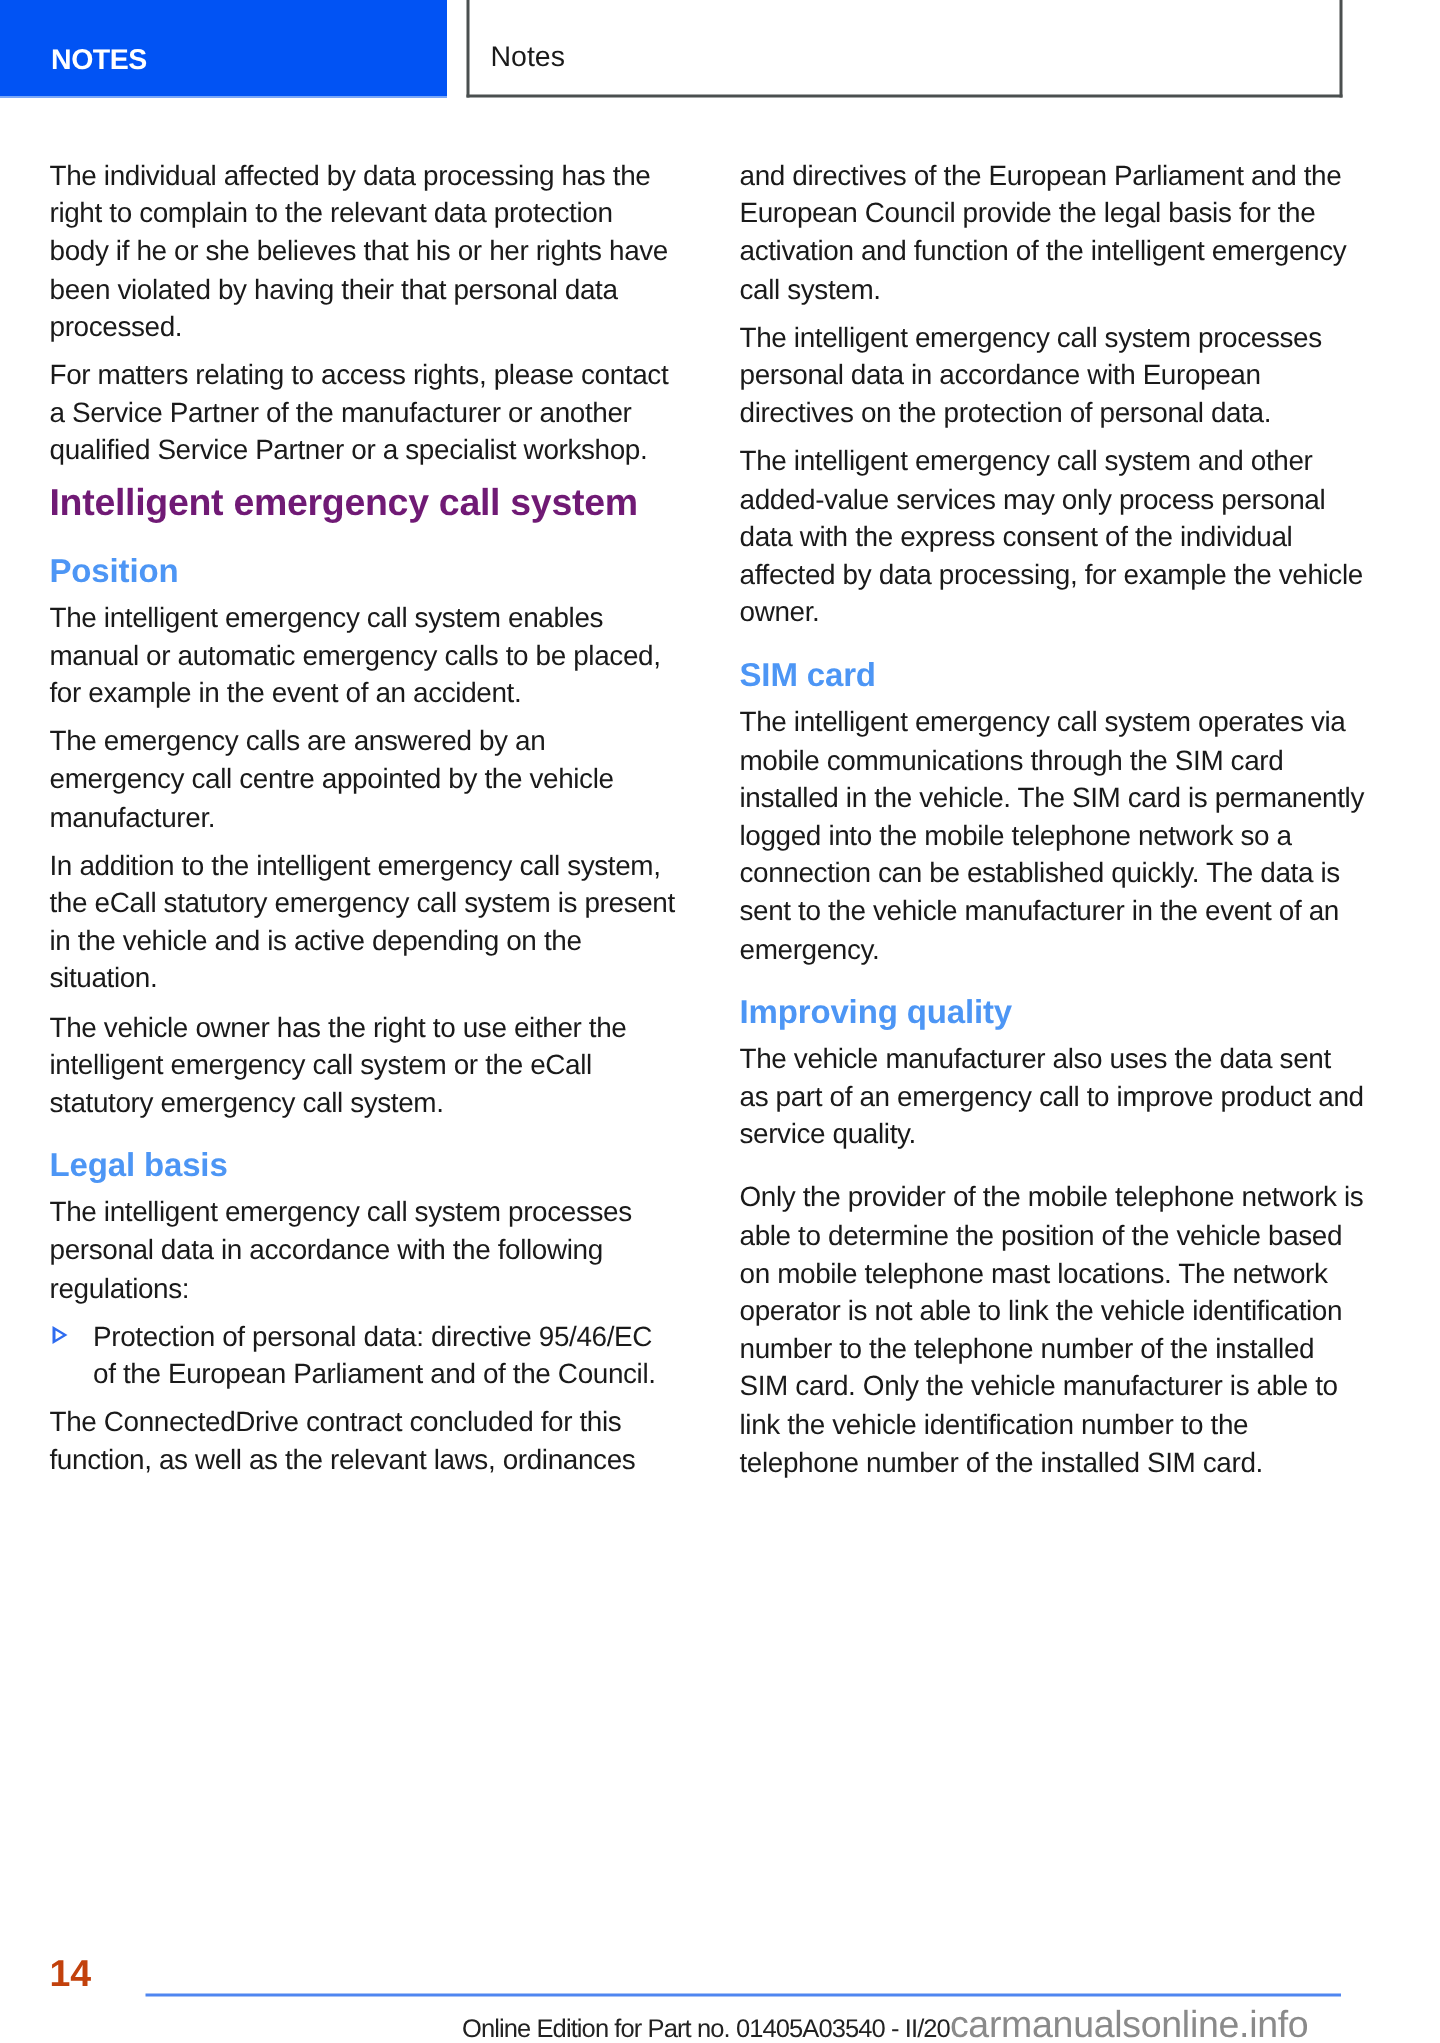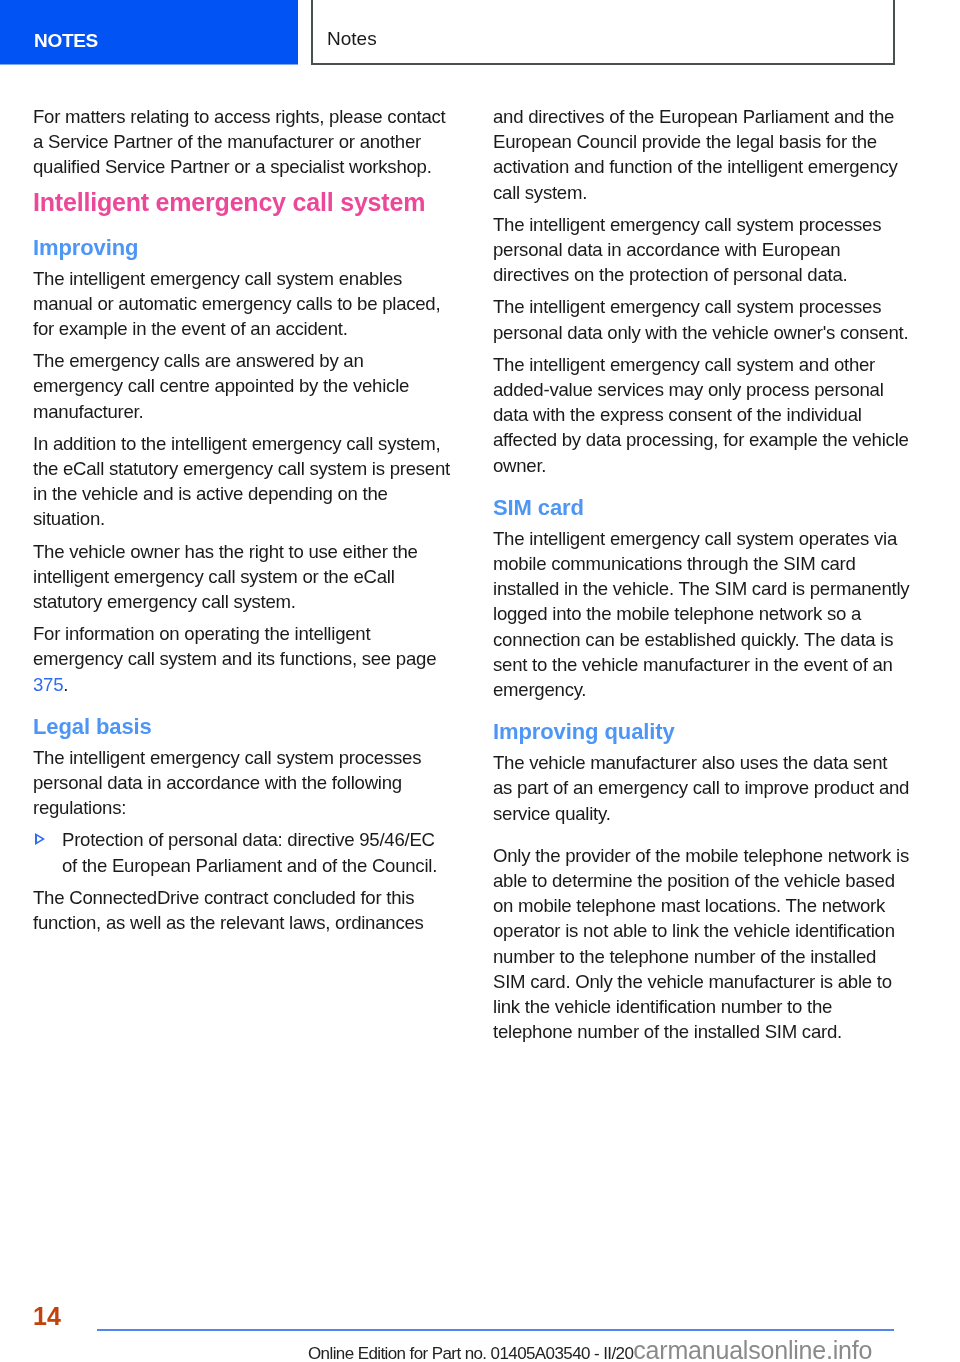--- a/index.html
+++ b/index.html
@@ -21,21 +21,21 @@
   .header-box span {
     position: absolute; left: 14px; top: 30px; font-size: 19px; color: #1a1a1a;
   }
 
   .col { position: absolute; top: 104px; width: 418px; font-size: 18.6px; line-height: 25.2px; letter-spacing: -0.25px; }
   .col.left { left: 33px; }
   .col.right { left: 480px; margin-left: 13px; }
 
   p.body { margin-bottom: 7px; }
   h1.sec {
-    color: #ec4899; font-size: 25px; line-height: 30px; font-weight: bold;
+    color: #701a75; font-size: 25px; line-height: 30px; font-weight: bold;
     margin-top: 3px; margin-bottom: 18px; letter-spacing: -0.2px;
   }
   h2.sub {
     color: #4d96f5; font-size: 22px; line-height: 26px; font-weight: bold;
     margin-top: 0; margin-bottom: 5px; letter-spacing: -0.1px;
   }
   .gap { height: 10px; }
   .link { color: #2f6cf0; }
 
   ul.tri { list-style: none; margin-bottom: 7px; }
@@ -67,47 +67,46 @@
 <body>
 
 <div class="header-tab">
   <span>NOTES</span>
 </div>
 <div class="header-box">
   <span>Notes</span>
 </div>
 
 <div class="col left">
+  <p class="body">The individual affected by data processing has the right to complain to the relevant data protection body if he or she believes that his or her rights have been violated by having their that personal data processed.</p>
   <p class="body">For matters relating to access rights, please contact a Service Partner of the manufacturer or another qualified Service Partner or a specialist workshop.</p>
 
   <h1 class="sec">Intelligent emergency call system</h1>
 
-  <h2 class="sub">Improving</h2>
+  <h2 class="sub">Position</h2>
   <p class="body">The intelligent emergency call system enables manual or automatic emergency calls to be placed, for example in the event of an accident.</p>
   <p class="body">The emergency calls are answered by an emergency call centre appointed by the vehicle manufacturer.</p>
   <p class="body">In addition to the intelligent emergency call system, the eCall statutory emergency call system is present in the vehicle and is active depending on the situation.</p>
   <p class="body">The vehicle owner has the right to use either the intelligent emergency call system or the eCall statutory emergency call system.</p>
-  <p class="body"><span>For information on operating the intelligent emergency call system and its functions, see page </span><span class="link">375</span><span>.</span></p>
 
   <div class="gap"></div>
   <h2 class="sub">Legal basis</h2>
   <p class="body">The intelligent emergency call system processes personal data in accordance with the following regulations:</p>
   <ul class="tri">
     <li>
       <span class="bullet"></span>
       <span>Protection of personal data: directive 95/46/EC of the European Parliament and of the Council.</span>
     </li>
   </ul>
   <p class="body">The ConnectedDrive contract concluded for this function, as well as the relevant laws, ordinances</p>
 </div>
 
 <div class="col right">
   <p class="body">and directives of the European Parliament and the European Council provide the legal basis for the activation and function of the intelligent emergency call system.</p>
   <p class="body">The intelligent emergency call system processes personal data in accordance with European directives on the protection of personal data.</p>
-  <p class="body">The intelligent emergency call system processes personal data only with the vehicle owner's consent.</p>
   <p class="body">The intelligent emergency call system and other added-value services may only process personal data with the express consent of the individual affected by data processing, for example the vehicle owner.</p>
 
   <div class="gap"></div>
   <h2 class="sub">SIM card</h2>
   <p class="body">The intelligent emergency call system operates via mobile communications through the SIM card installed in the vehicle. The SIM card is permanently logged into the mobile telephone network so a connection can be established quickly. The data is sent to the vehicle manufacturer in the event of an emergency.</p>
 
   <div class="gap"></div>
   <h2 class="sub">Improving quality</h2>
   <p class="body">The vehicle manufacturer also uses the data sent as part of an emergency call to improve product and service quality.</p>
 

